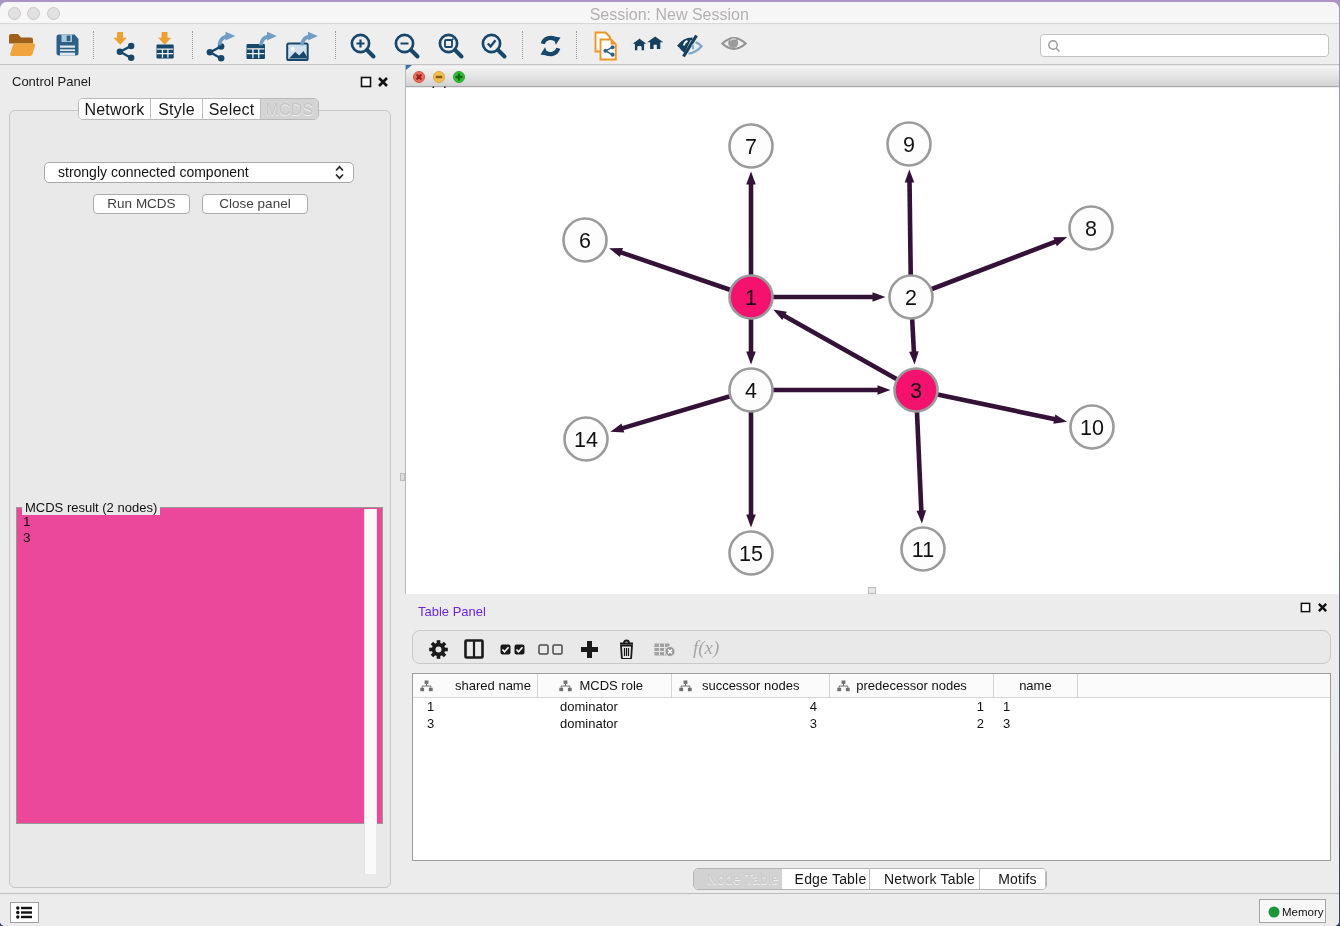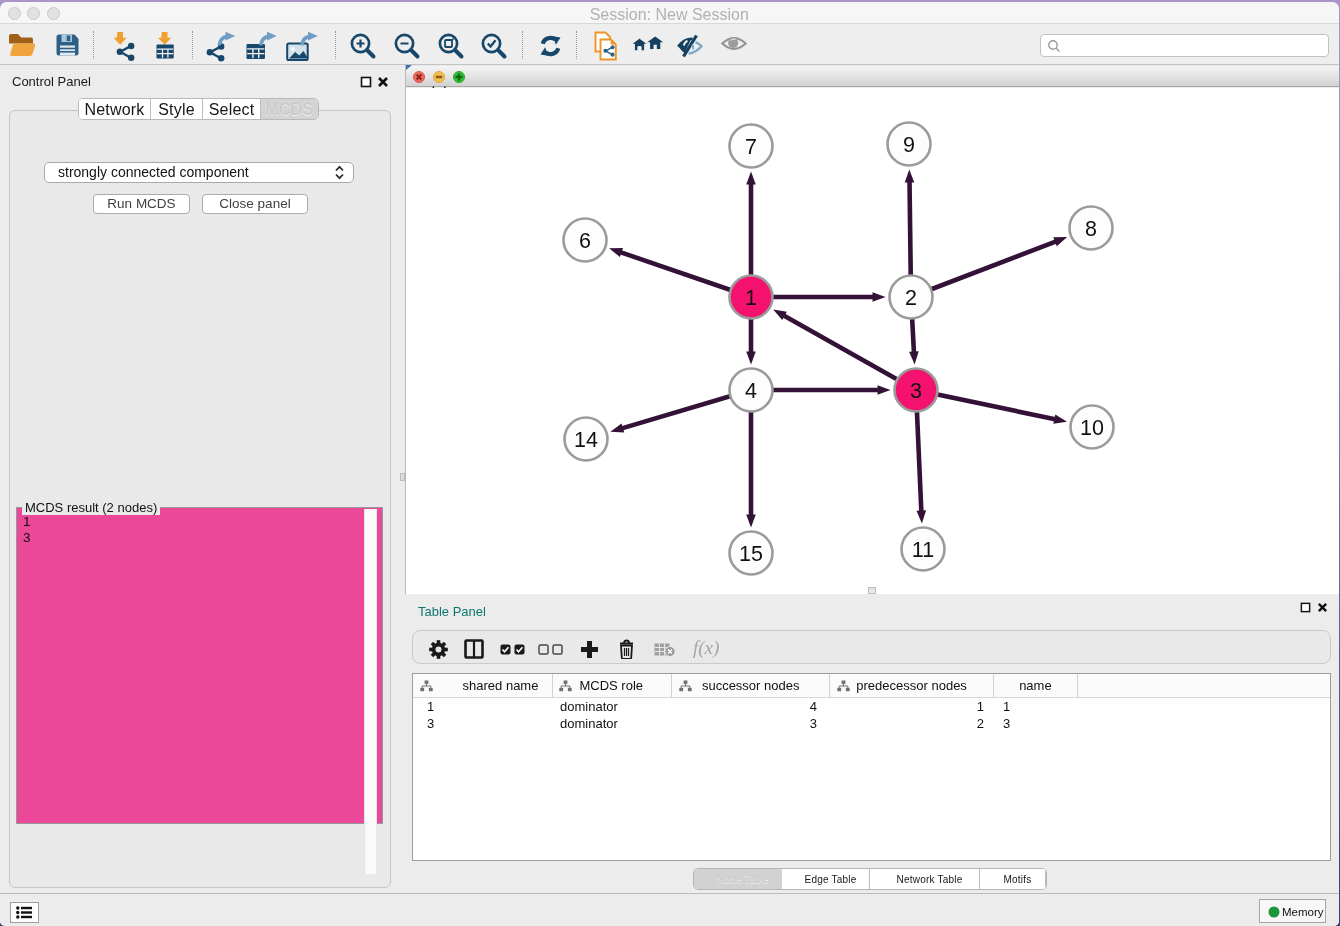--- a/index.html
+++ b/index.html
@@ -31,29 +31,29 @@
 #mcds-scroll { position:absolute; right:5px; top:1px; width:13px; height:365px; background:#fafafa; border-left:1px solid #e2e2e2; border-right:1px solid #e8e8e8; }
 
 #netwin { position:absolute; left:405px; top:63px; width:933.5px; height:529px; border-left:1px solid #b9b9b9; }
 #net-tb { position:absolute; left:0; top:0; width:100%; height:22px; background:linear-gradient(180deg,#f4f4f4 0%,#e3e3e3 55%,#d2d2d2 100%); border-bottom:1px solid #a9a9a9; border-top:1px solid #e8e8e8; }
 #net-title { position:absolute; width:100%; top:4px; text-align:left; font-size:13px; font-weight:bold; color:#1a1a1a;margin-top:13px; }
 .mac { position:absolute; top:5px; width:12px; height:12px; border-radius:50%; }
 #net-canvas { position:absolute; left:0; top:23px; width:100%; height:506px; background:#fff; }
 #net-grip { position:absolute; left:462px; top:499px; width:8px; height:7px; background:#e6e6e6; border:1px solid #bdbdbd; }
 
 #tpanel { position:absolute; left:403px; top:592px; width:935.5px; height:299px; background:#ececec; }
-#tp-title { position:absolute; left:15px; top:10px; font-size:13px; color:#0f766e; }
+#tp-title { position:absolute; left:15px; top:10px; font-size:13px; color:#6d28d9; }
 #tp-toolbar { position:absolute; left:9px; top:36px; width:919px; height:34px; background:#e9e9e9; border:1px solid #c9c9c9; border-radius:8px; }
 #tp-table { position:absolute; left:9px; top:79px; width:919px; height:188px; background:#fff; border:1px solid #9d9d9d; }
 #tp-header { position:absolute; left:0; top:0; width:100%; height:24px; background:#fbfbfb; border-bottom:1px solid #d6d6d6; }
 .th { position:absolute; top:0; height:24px; border-right:1px solid #d2d2d2; font-size:13px; color:#111; text-align:center; line-height:24px; }
 .sorticon { position:absolute; left:7px; top:6px; }
 .td { position:absolute; font-size:13px; color:#111; height:17px; line-height:17px; }
 #tp-tabs { position:absolute; left:290px; top:274px; height:22px; display:flex; border:1px solid #b5b5b5; border-radius:5px; overflow:hidden; background:#fff; }
-.tptab { font-size:10px; font-weight:normal; letter-spacing:0.2px; color:#161616; text-align:center; line-height:21px; background:#fff; border-right:1px solid #bdbdbd;padding-left:10px; }
+.tptab { font-size:14px; font-weight:normal; letter-spacing:0.2px; color:#161616; text-align:center; line-height:21px; background:#fff; border-right:1px solid #bdbdbd;padding-left:10px; }
 .tptab.sel { background:#d2d2d2; color:#cacaca; font-weight:normal; text-shadow:0 1px 0 #eee; border-right:none; }
 
 #statusbar { position:absolute; left:0; top:891px; width:100%; height:33px; background:#ececec; border-top:1px solid #bcbcbc; }
 #sb-left { position:absolute; left:10px; top:8px; width:29px; height:21px; background:#fdfdfd; border:1px solid #9f9f9f; }
 #sb-mem { position:absolute; left:1259px; top:5px; width:67px; height:24px; background:#f7f7f7; border:1px solid #a5a5a5; font-size:12px; color:#111; }
 </style>
 </head>
 <body>
 <div id="win">
 
@@ -386,21 +386,21 @@
             <line x1="5.5" y1="1.5" x2="5.5" y2="13.5"></line>
             <line x1="10.5" y1="1.5" x2="10.5" y2="13.5"></line>
           </g>
 <circle cx="16" cy="9.5" r="5" fill="#9a9a9a" stroke="#e7e7e7" stroke-width="1"></circle>
           <path d="M14 7.5 l4 4 M18 7.5 l-4 4" stroke="#fff" stroke-width="1.4"></path>
         </svg>
 <div style="position:absolute;left:280px;top:6px;font-family:'Liberation Serif',serif;font-style:italic;font-size:19px;color:#a6a6a6;">f(x)</div>
     </div>
     <div id="tp-table">
       <div id="tp-header">
-<div class="th" style="left:0px;width:140px;padding-left:36px;"><svg class="sorticon" width="13" height="12" viewBox="0 0 13 12">
+<div class="th" style="left:0px;width:125px;padding-left:36px;"><svg class="sorticon" width="13" height="12" viewBox="0 0 13 12">
               <g fill="#6f6f6f">
                 <rect x="4.6" y="0.5" width="3.8" height="3.4"></rect>
                 <rect x="0.3" y="7.8" width="3.8" height="3.4"></rect>
                 <rect x="8.9" y="7.8" width="3.8" height="3.4"></rect>
               </g>
               <path d="M6.5 4 v2 M2.2 7.8 v-1.8 h8.6 v1.8" stroke="#6f6f6f" stroke-width="1" fill="none"></path>
             </svg>shared name</div>
         <div class="th" style="left:138.5px;width:120.5px;"><svg class="sorticon" width="13" height="12" viewBox="0 0 13 12">
               <g fill="#6f6f6f">
                 <rect x="4.6" y="0.5" width="3.8" height="3.4"></rect>

